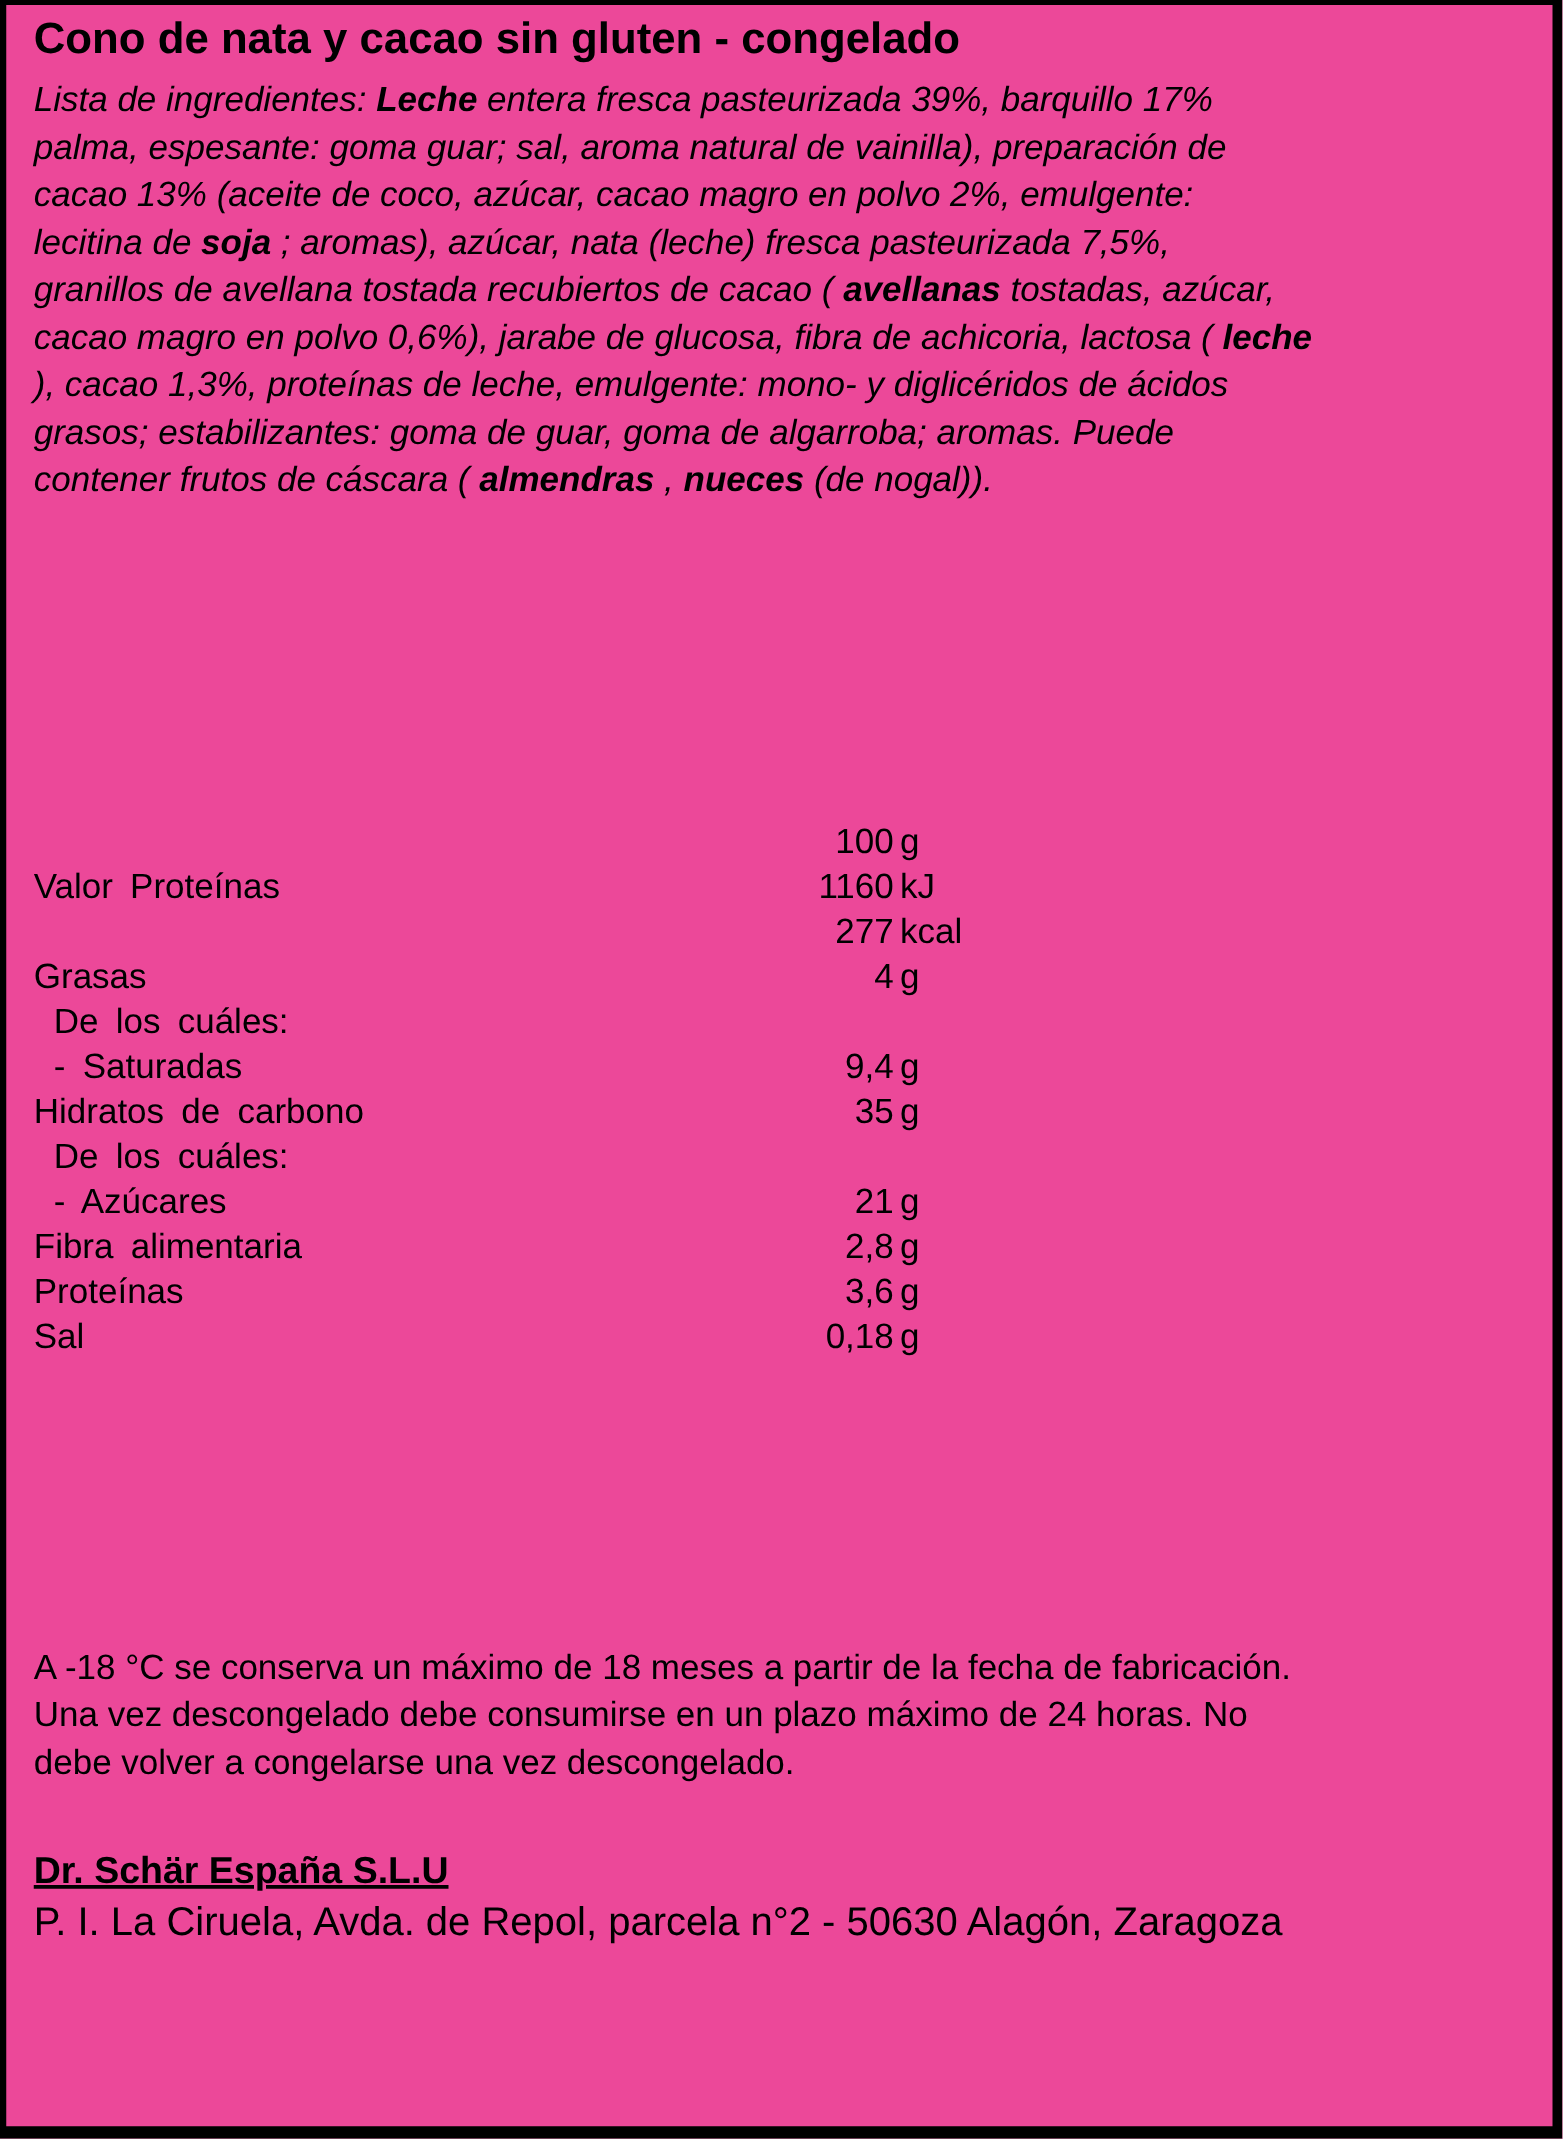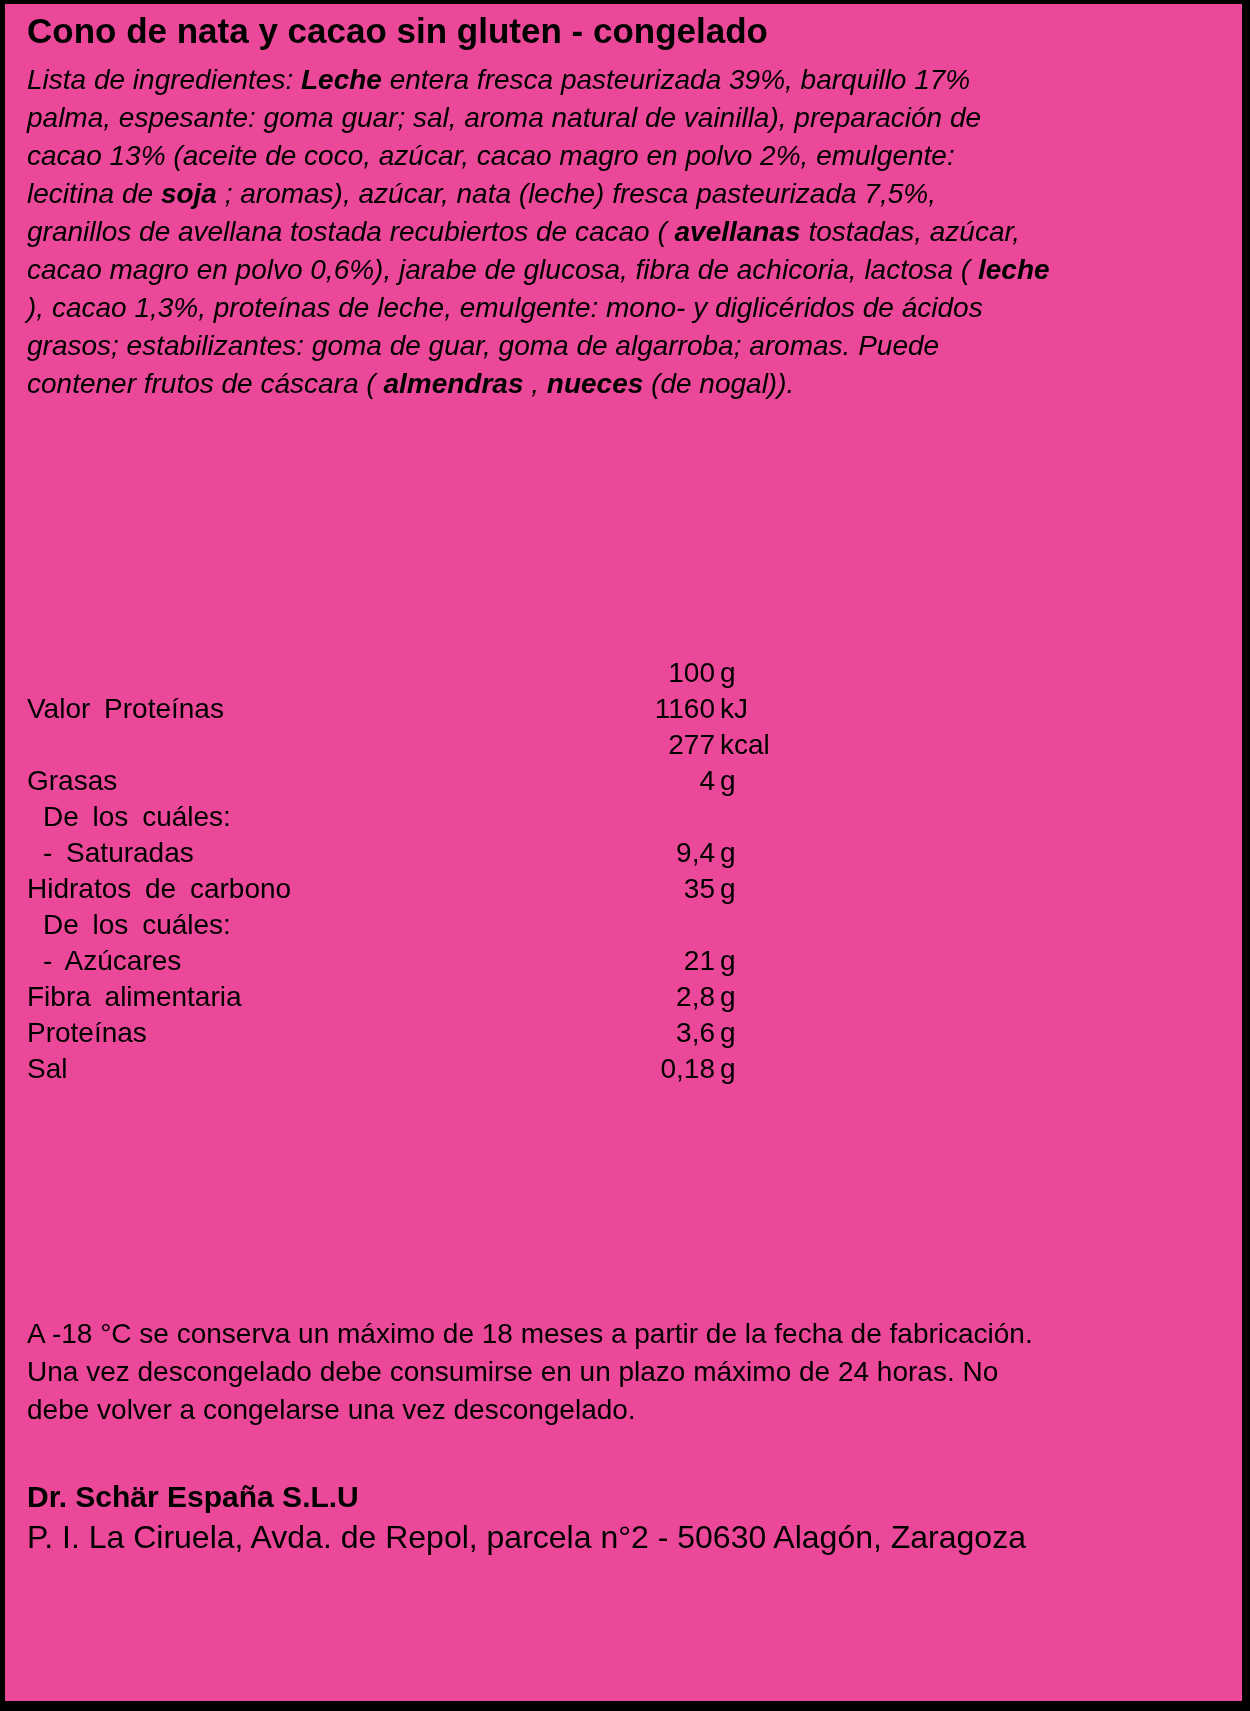--- a/index.html
+++ b/index.html
@@ -61,20 +61,21 @@
     font-size: 32px;
     line-height: 40px;
     font-weight: bold;
   }
 
   .mfr-name {
     margin-top: 48px;
     font-size: 30px;
     line-height: 40px;
     font-weight: bold;
+    text-decoration: underline;
   }
   .mfr-address {
     font-size: 32px;
     line-height: 40px;
   }
 </style>
 </head>
 <body>
 
 <div class="page">

